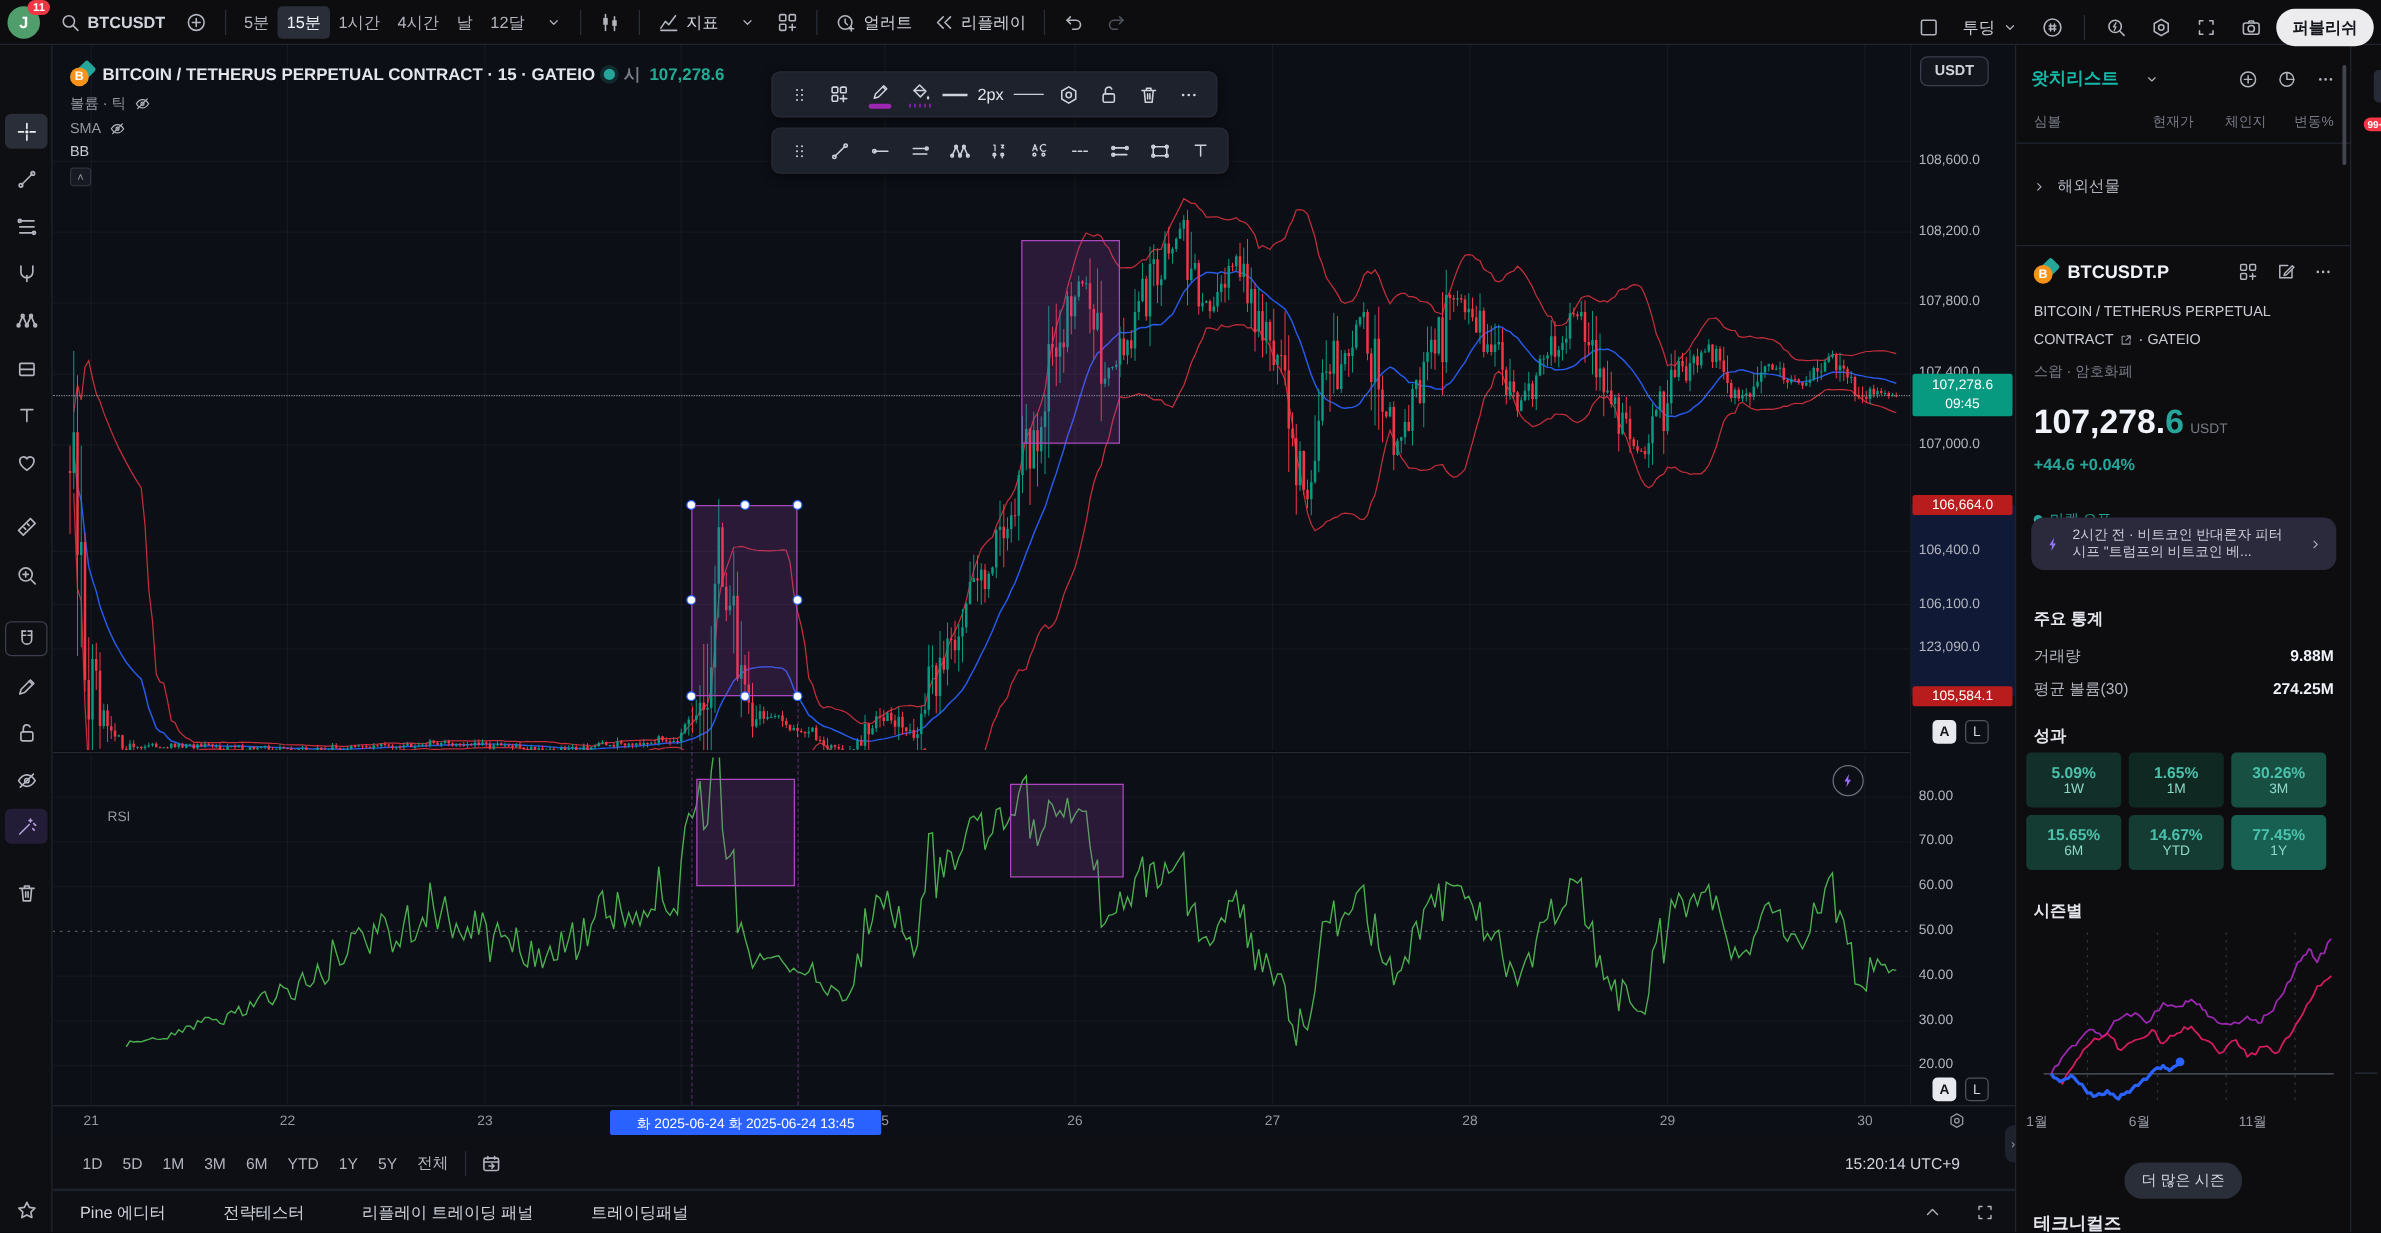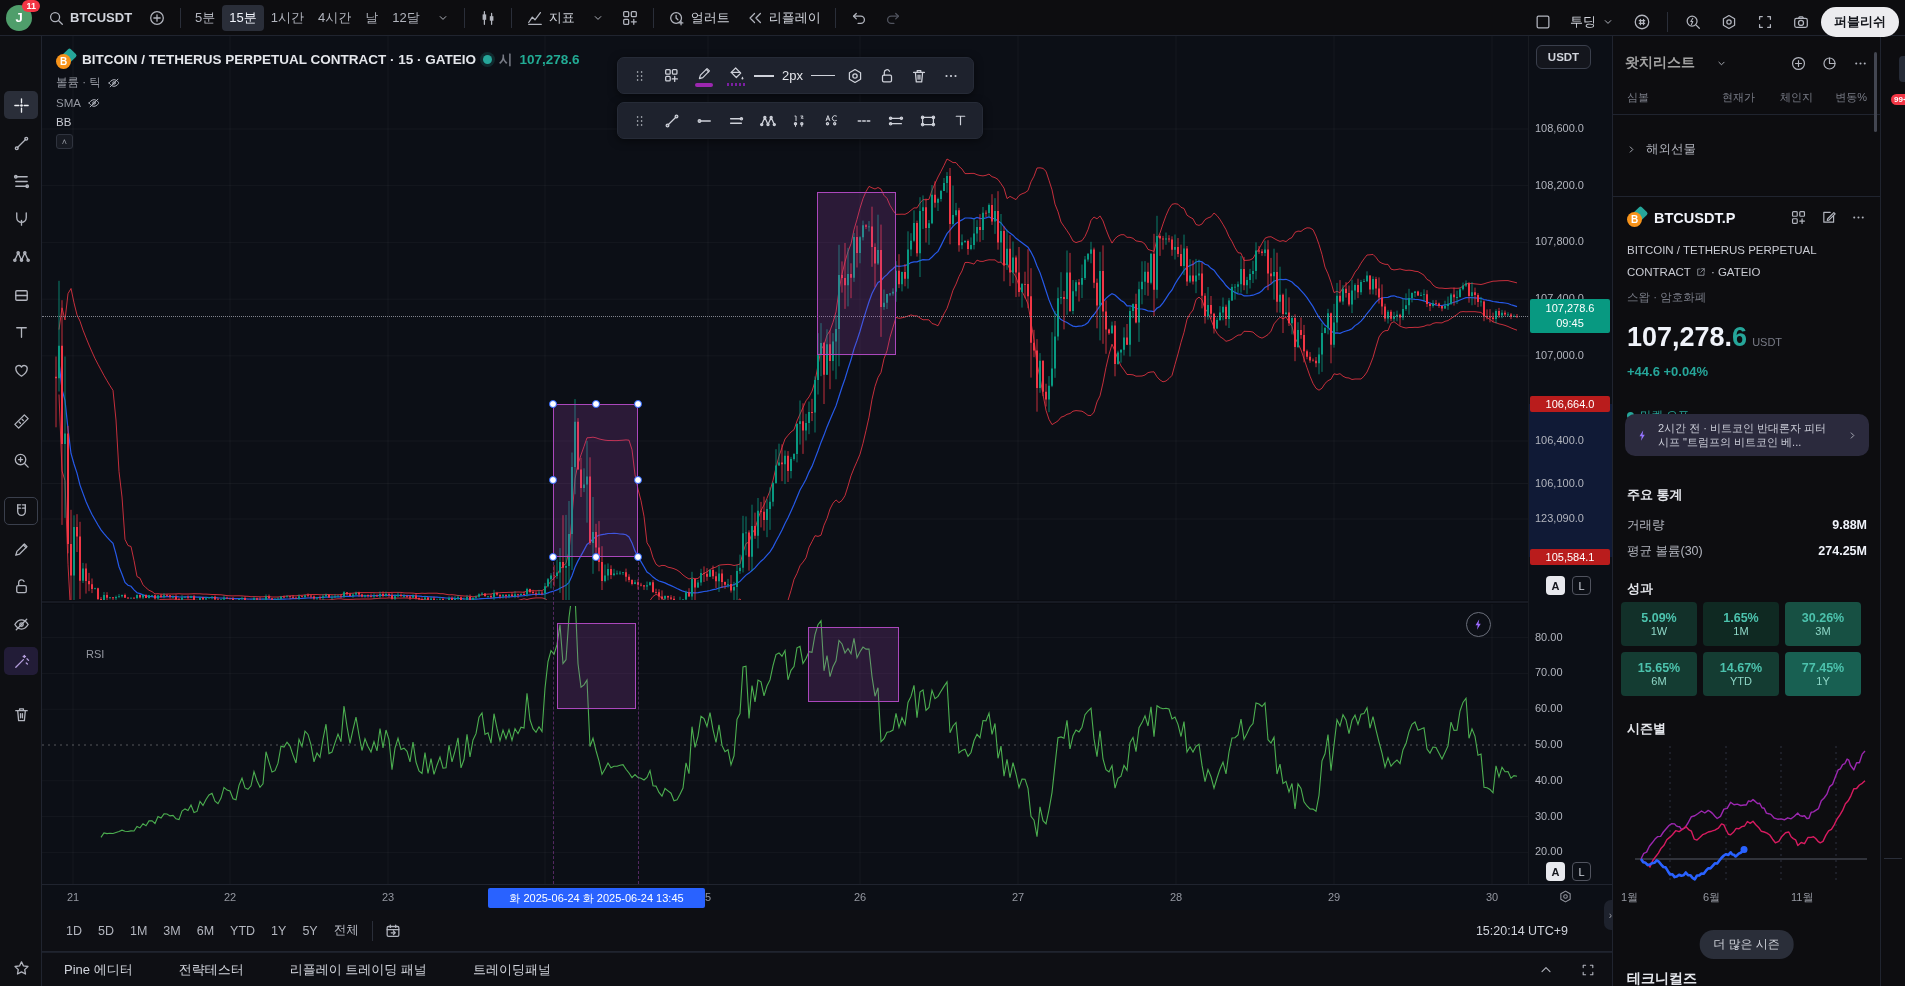--- a/index.html
+++ b/index.html
@@ -68,21 +68,21 @@
   #tabs-icons{position:absolute;right:16px;display:flex;gap:26px;color:#b2b5be;}
   #collapse-tab{position:absolute;left:1604px;top:900px;width:13px;height:30px;background:#1e222d;border-radius:7px 0 0 7px;color:#9598a1;font-size:10px;display:flex;align-items:center;justify-content:center;cursor:pointer;z-index:30;}
   
   #rsi-title{position:absolute;left:44px;top:612px;font-size:11px;color:#9598a1;z-index:8;}
   #watermark{position:absolute;left:86px;top:846px;font-size:24px;font-weight:bold;color:#2b2f3a;letter-spacing:-2px;z-index:2;}
   #boost-btn{position:absolute;left:1424px;top:576px;width:25px;height:25px;border:1.5px solid #6b6f7b;border-radius:50%;display:flex;align-items:center;justify-content:center;z-index:8;cursor:pointer;}
   
   #sidebar{position:absolute;left:1612px;top:36px;width:268px;height:950px;background:#0d0d10;border-left:1px solid #20242f;z-index:50;overflow:hidden;}
   .sb-abs{position:absolute;left:0;width:268px;}
   .sb-header{display:flex;align-items:center;padding:0 12px;height:34px;}
-  .sb-title{font-size:14px;font-weight:bold;color:#a3a3a3;display:flex;align-items:center;gap:20px;cursor:pointer;}
+  .sb-title{font-size:14px;font-weight:bold;color:#14b8a6;display:flex;align-items:center;gap:20px;cursor:pointer;}
   .sb-hicons{margin-left:auto;display:flex;gap:14px;color:#b2b5be;}
   .wl-cols{display:grid;grid-template-columns:1fr 62px 58px 54px;padding:0 14px;font-size:11px;color:#787b86;}
   .wl-cols span:not(:first-child){text-align:right;}
   .divider{height:1px;background:#20242f;}
   .group-row{display:flex;align-items:center;gap:8px;padding:0 12px;height:34px;font-size:12.5px;color:#b2b5be;cursor:pointer;}
   .sym-row{display:flex;align-items:center;gap:8px;padding:0 14px;}
   .sym-name{font-size:14.5px;font-weight:bold;color:#f0f3fa;}
   .sym-icons{margin-left:auto;display:flex;gap:13px;color:#b2b5be;}
   .desc{font-size:11.5px;color:#c9cbd3;padding:0 14px;display:flex;align-items:center;gap:4px;}
   .big-price{font-size:27px;font-weight:bold;color:#f0f3fa;padding:0 14px;display:flex;align-items:baseline;gap:5px;}

